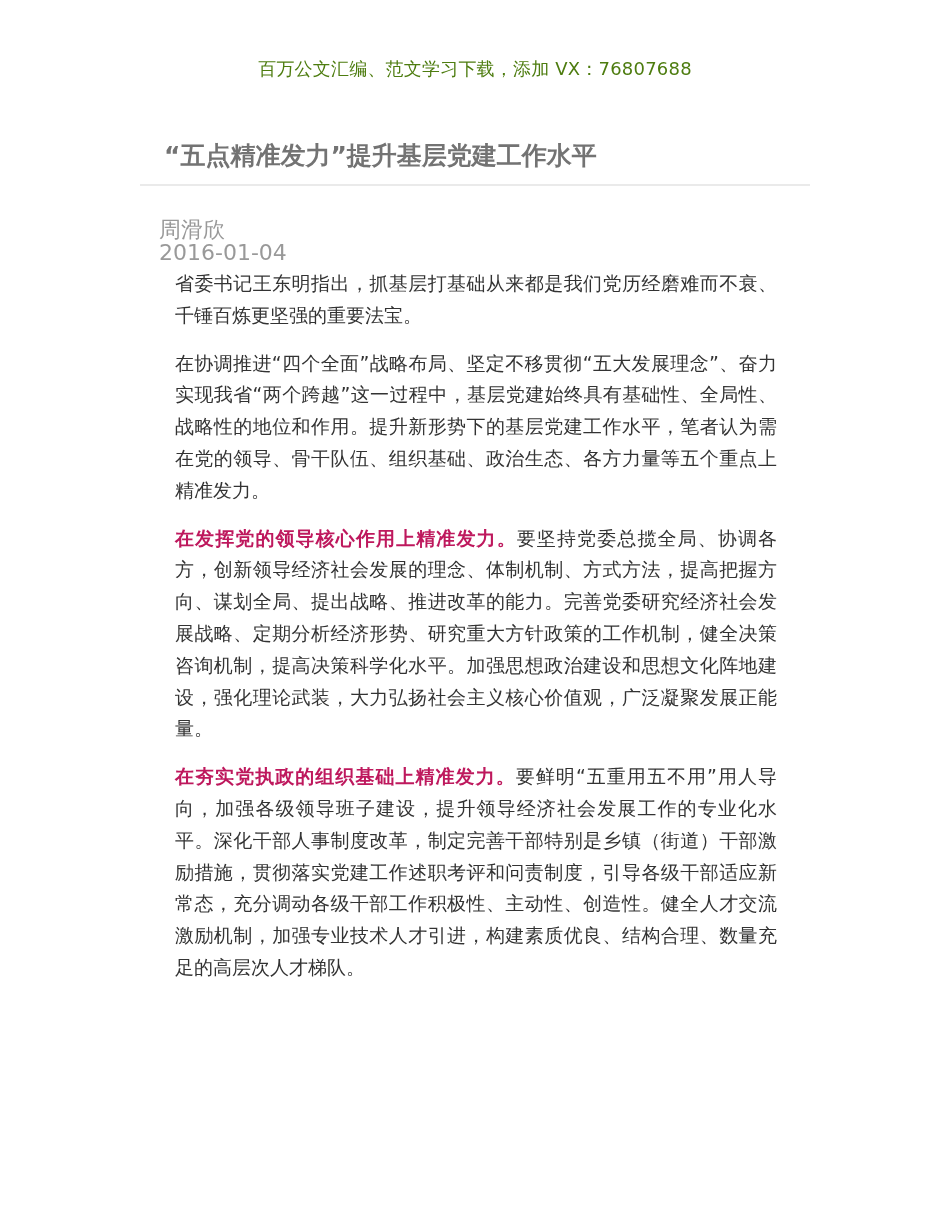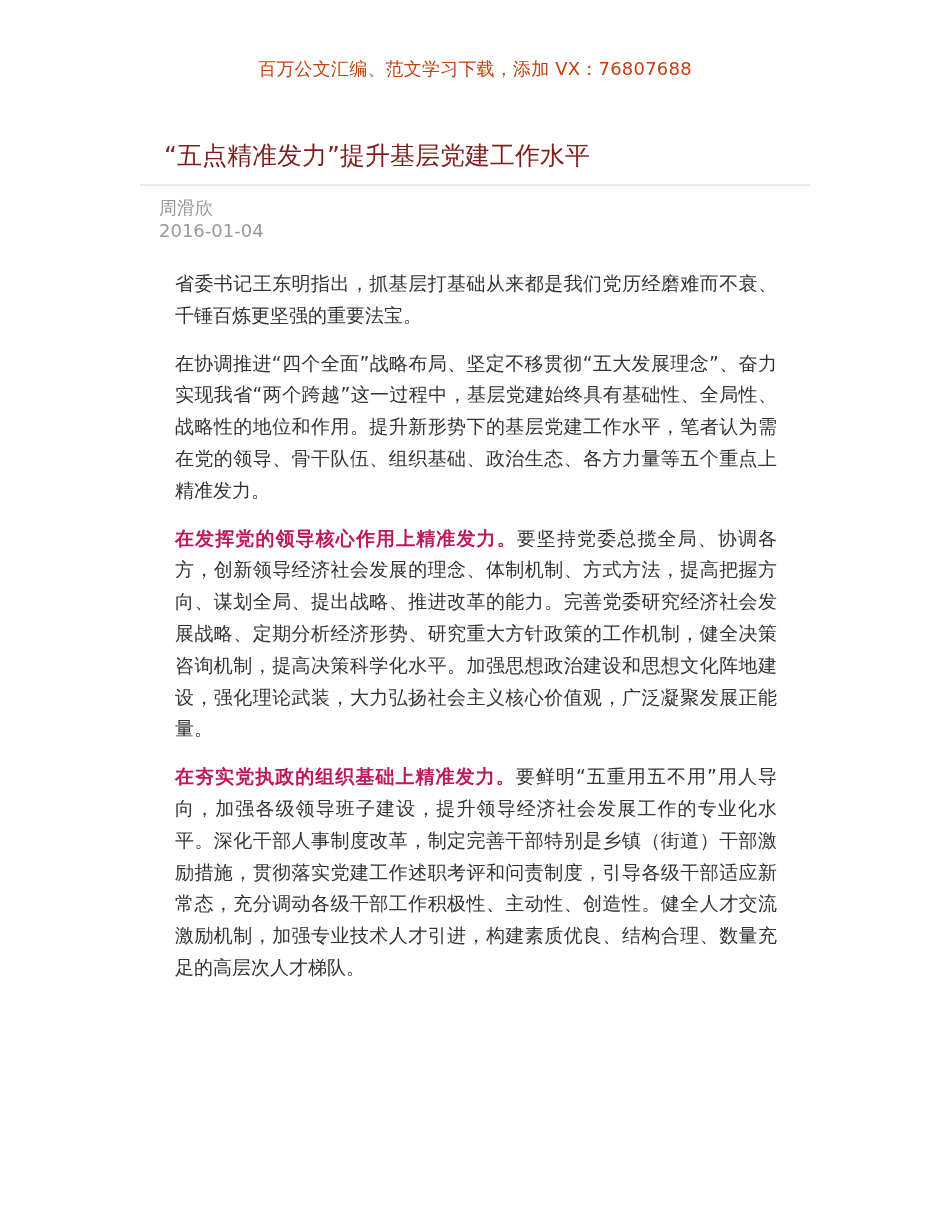--- a/index.html
+++ b/index.html
@@ -14,49 +14,49 @@
       overflow: hidden;
       font-family: "DejaVu Sans", "Liberation Sans", sans-serif;
       color: #333333;
     }
     .banner {
       position: absolute;
       top: 56px;
       left: 0;
       width: 950px;
       text-align: center;
-      color: #c2410c;
+      color: #4d7c0f;
       font-size: 18px;
       line-height: 26px;
       letter-spacing: 0.2px;
     }
     .title {
       position: absolute;
       top: 138px;
       left: 164px;
       font-size: 25px;
       line-height: 36px;
-      color: #7f1d1d;
-      font-weight: normal;
+      color: #737373;
+      font-weight: bold;
       margin: 0;
     }
     .divider {
       position: absolute;
       top: 184px;
       left: 140px;
       width: 670px;
       height: 2px;
       background: #eaeaea;
     }
     .meta {
       position: absolute;
-      top: 196px;
+      top: 218px;
       left: 159px;
       color: #999999;
-      font-size: 18px;
+      font-size: 22px;
       line-height: 23px;
     }
     .content {
       position: absolute;
       top: 252px;
       left: 159px;
       width: 634px;
       font-size: 19px;
       line-height: 31.8px;
       color: #333333;

